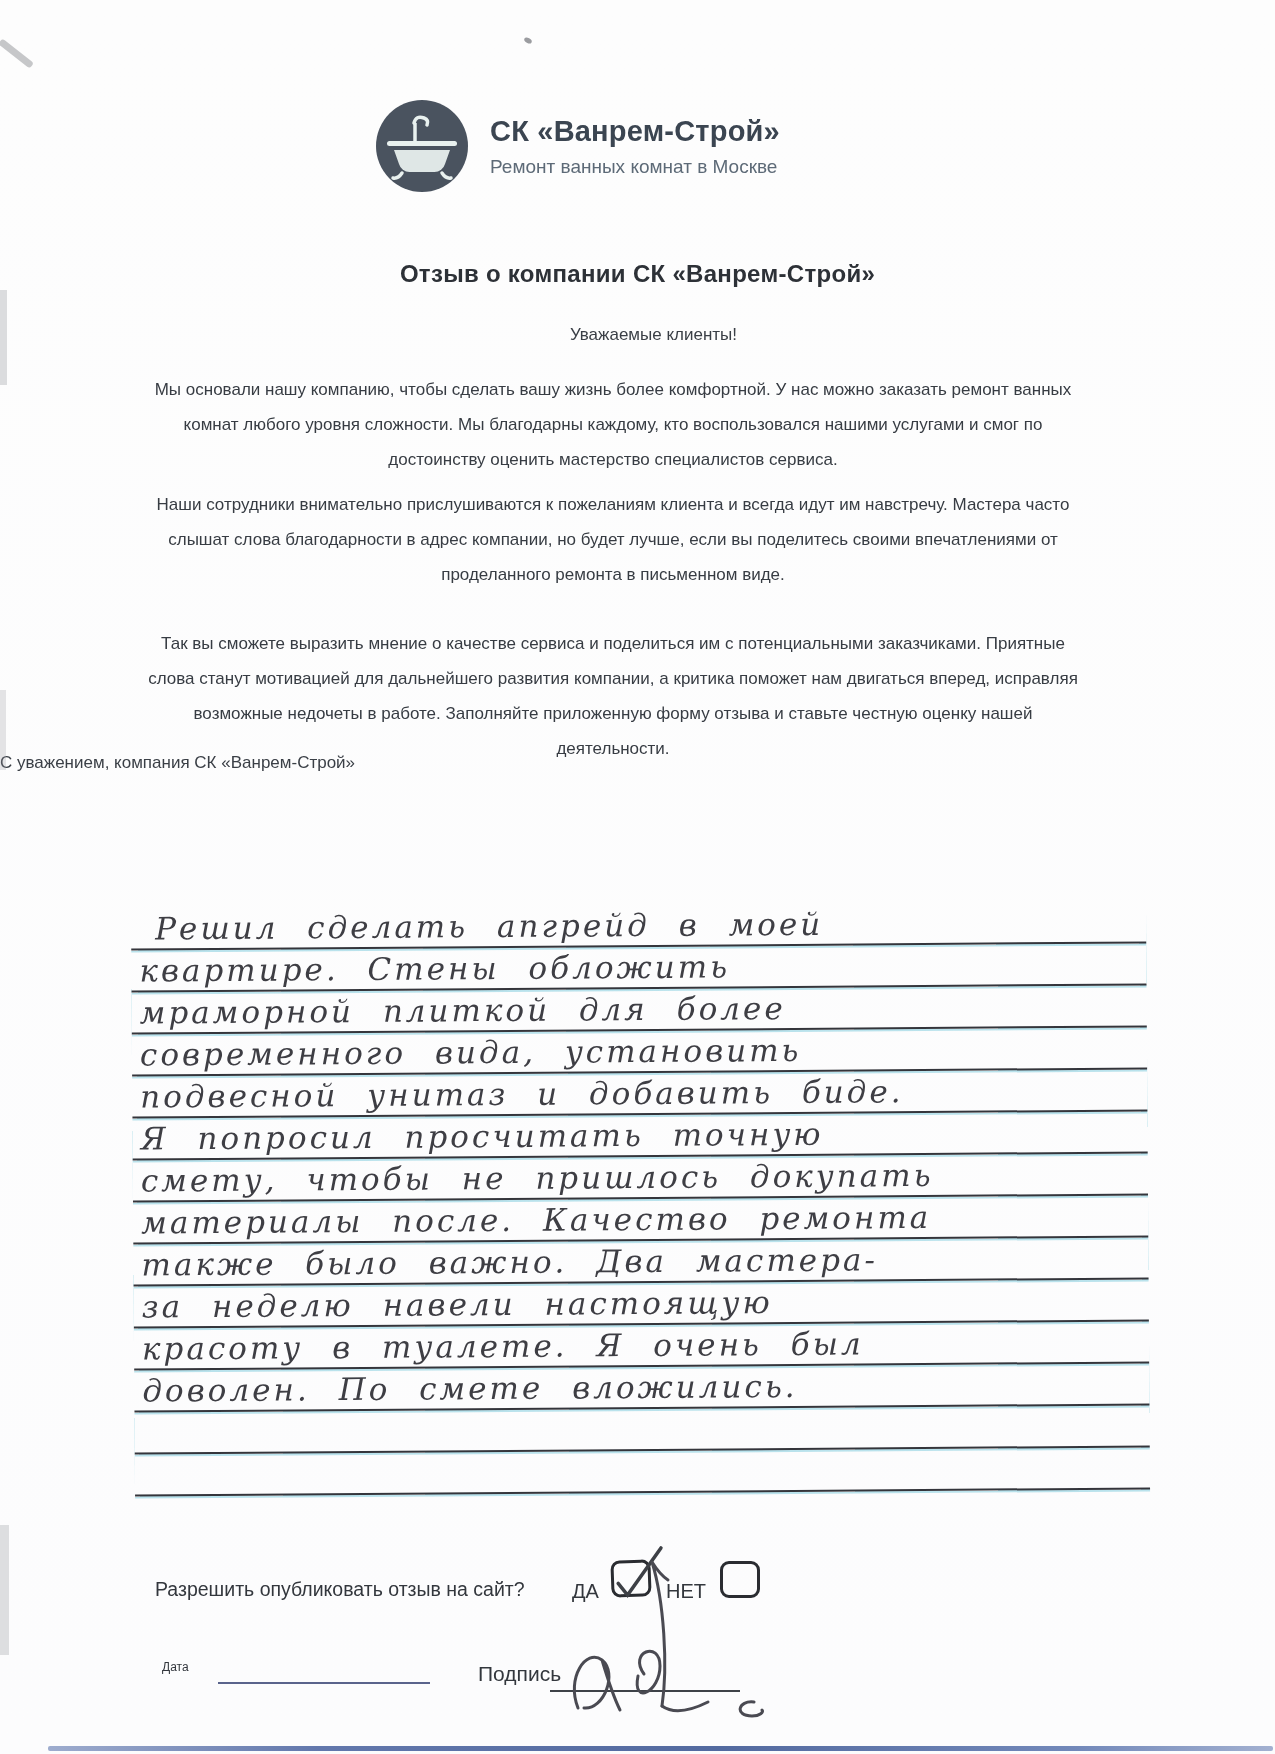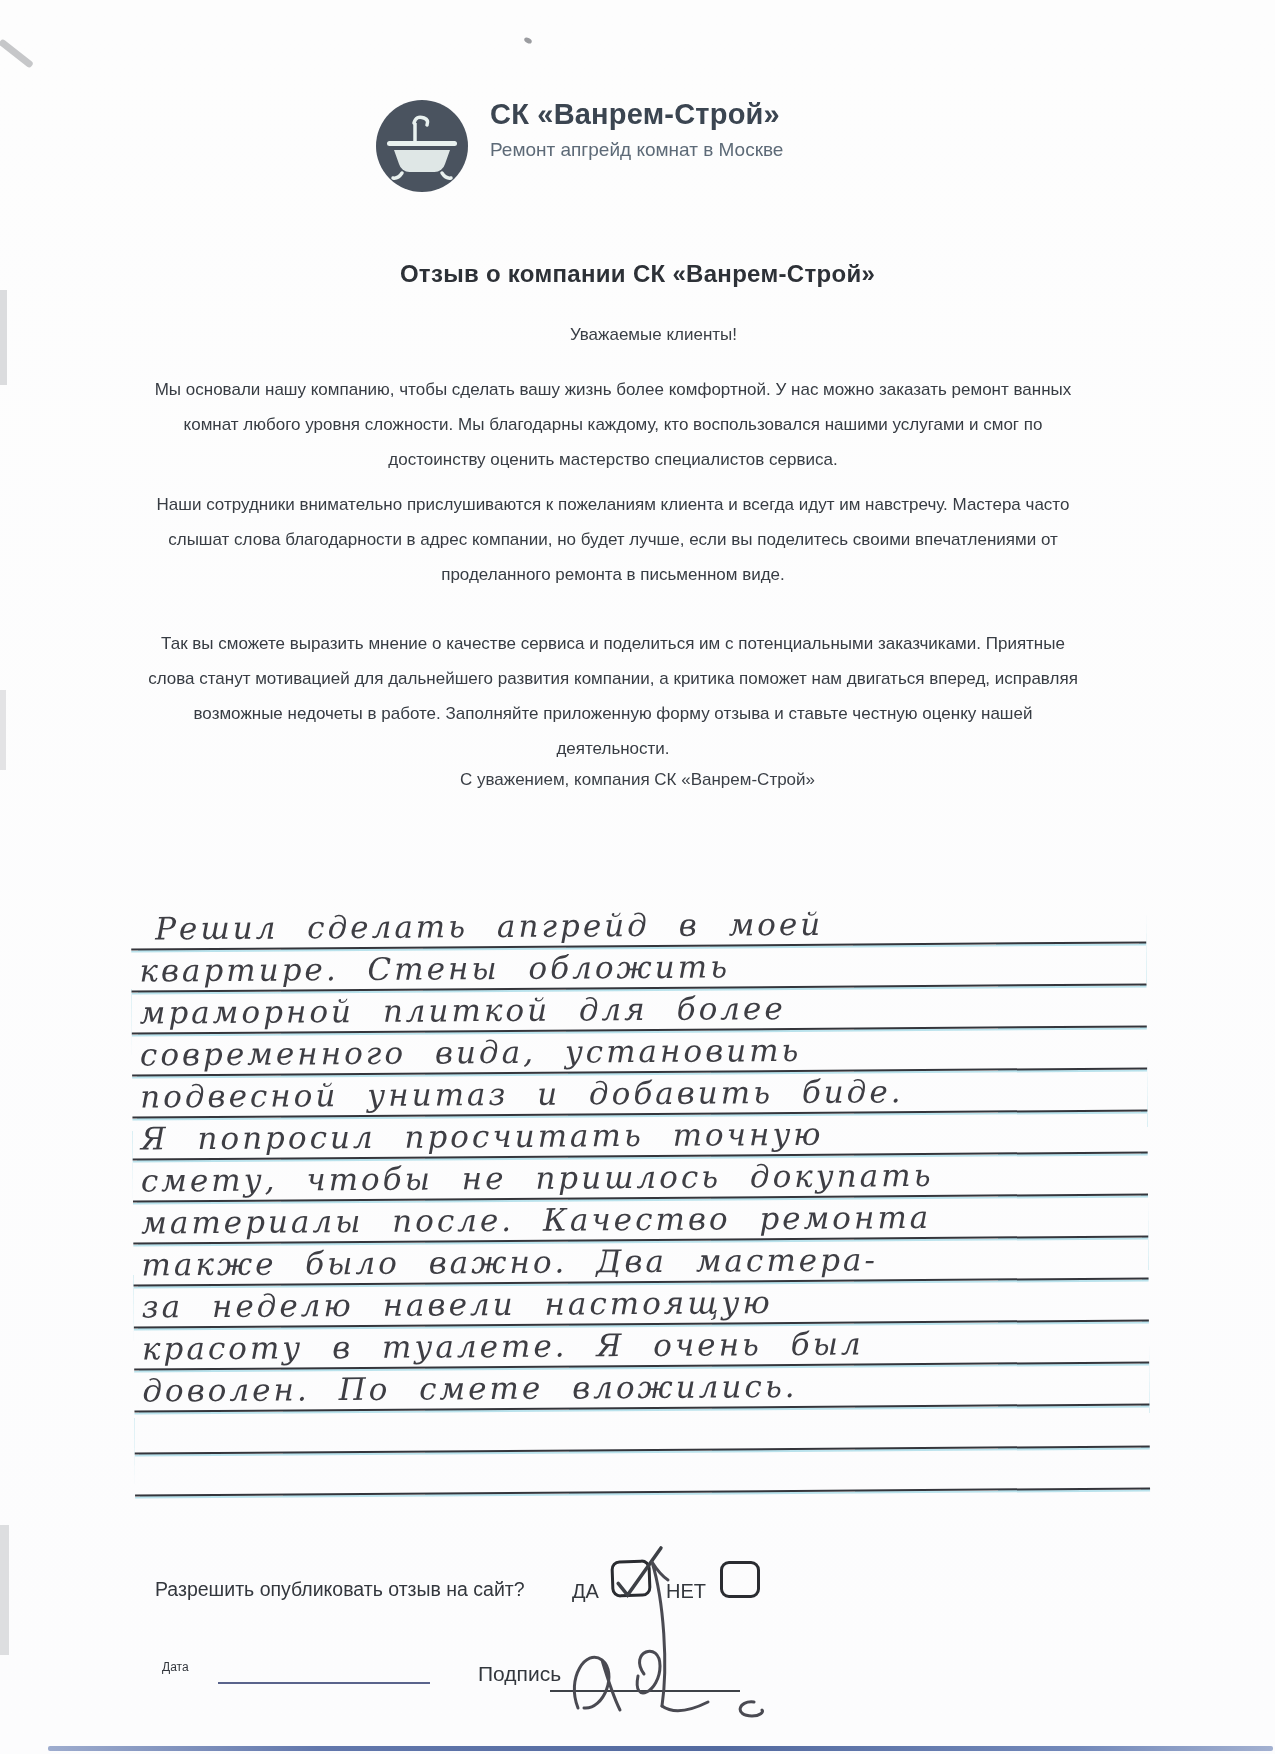--- a/index.html
+++ b/index.html
@@ -5,36 +5,36 @@
   html,body { margin:0; padding:0; }
   body {
     width:1275px; height:1754px; position:relative; overflow:hidden;
     background:#fdfdfe;
     font-family:"Liberation Sans", sans-serif;
     color:#34383f;
   }
   .page { position:absolute; inset:0; background:linear-gradient(180deg,#fdfdfd 0%,#fcfcfd 100%); }
 
   
-  .header { position:absolute; top:98px; left:374px; display:flex; gap:20px; }
+  .header { position:absolute; top:98px; left:374px; display:flex; align-items:center; gap:20px; }
   .logo { width:96px; height:96px; flex:0 0 auto; }
   .brand-name { font-size:29px; font-weight:bold; color:#3b4551; letter-spacing:.2px; }
   .brand-tagline { font-size:19px; color:#5d6a77; margin-top:8px; }
 
   
   .doc-title { position:absolute; top:260px; left:0; width:100%; text-align:center;
                font-size:24px; font-weight:bold; color:#2d3137; letter-spacing:.3px; }
   .greeting  { position:absolute; top:325px; left:0; width:100%; text-align:center;
                font-size:17px; color:#3a3f46;padding-left:16px; }
   .para { position:absolute; left:148px; width:930px; text-align:center;
           font-size:17px; line-height:35px; color:#373c43; }
   .para-1 { top:372px; }
   .para-2 { top:487px; }
   .para-3 { top:602px;margin-top:24px; }
-  .signoff { position:absolute; top:770px; left:0; width:100%; text-align:center;
+  .signoff { position:absolute; top:753px; left:0; width:100%; 
              font-size:17px; color:#3a3f46; }
 
   
   .ruled { position:absolute; left:133px; top:905px; width:1015px; transform:rotate(-0.4deg); }
   .rline {
     height:42px; display:flex; align-items:flex-end;
     padding:0 4px 2px 8px; box-sizing:border-box;
     border-bottom:2px solid #34353b;
     box-shadow:0 2px 0 rgba(105,195,215,.45);
     font-family:"DejaVu Serif", serif; font-style:italic;
@@ -83,21 +83,21 @@
       <circle cx="48" cy="48" r="46" fill="#4a535f"></circle>
       <path d="M40 25 q2 -8 10 -5 q5 2 3 7" fill="none" stroke="#e9f1ef" stroke-width="3.5" stroke-linecap="round"></path>
       <line x1="41" y1="25" x2="41" y2="43" stroke="#e9f1ef" stroke-width="3.5"></line>
       <rect x="13" y="43" width="70" height="5" rx="2.5" fill="#e9f1ef"></rect>
       <path d="M20 52 h56 l-5 14 a11 11 0 0 1 -10.5 8 h-25 a11 11 0 0 1 -10.5 -8 z" fill="#dfe7e6"></path>
       <path d="M28 75 q-4 6 -9 5" fill="none" stroke="#e9f1ef" stroke-width="3.5" stroke-linecap="round"></path>
       <path d="M68 75 q4 6 9 5" fill="none" stroke="#e9f1ef" stroke-width="3.5" stroke-linecap="round"></path>
     </svg>
     <div>
       <div class="brand-name">СК «Ванрем-Строй»</div>
-      <div class="brand-tagline">Ремонт апгрейд комнат в Москве</div>
+      <div class="brand-tagline">Ремонт ванных комнат в Москве</div>
     </div>
   </div>
 
   <div class="doc-title">Отзыв о компании СК «Ванрем-Строй»</div>
   <div class="greeting">Уважаемые клиенты!</div>
   <div class="para para-2">Наши сотрудники внимательно прислушиваются к пожеланиям клиента и всегда идут им навстречу. Мастера часто слышат слова благодарности в адрес компании, но будет лучше, если вы поделитесь своими впечатлениями от проделанного ремонта в письменном виде.</div>
   <div class="para para-1">Мы основали нашу компанию, чтобы сделать вашу жизнь более комфортной. У нас можно заказать ремонт ванных комнат любого уровня сложности. Мы благодарны каждому, кто воспользовался нашими услугами и смог по достоинству оценить мастерство специалистов сервиса.</div>
   <div class="para para-3">Так вы сможете выразить мнение о качестве сервиса и поделиться им с потенциальными заказчиками. Приятные слова станут мотивацией для дальнейшего развития компании, а критика поможет нам двигаться вперед, исправляя возможные недочеты в работе. Заполняйте приложенную форму отзыва и ставьте честную оценку нашей деятельности.</div>
   <div class="signoff">С уважением, компания СК «Ванрем-Строй»</div>
 

